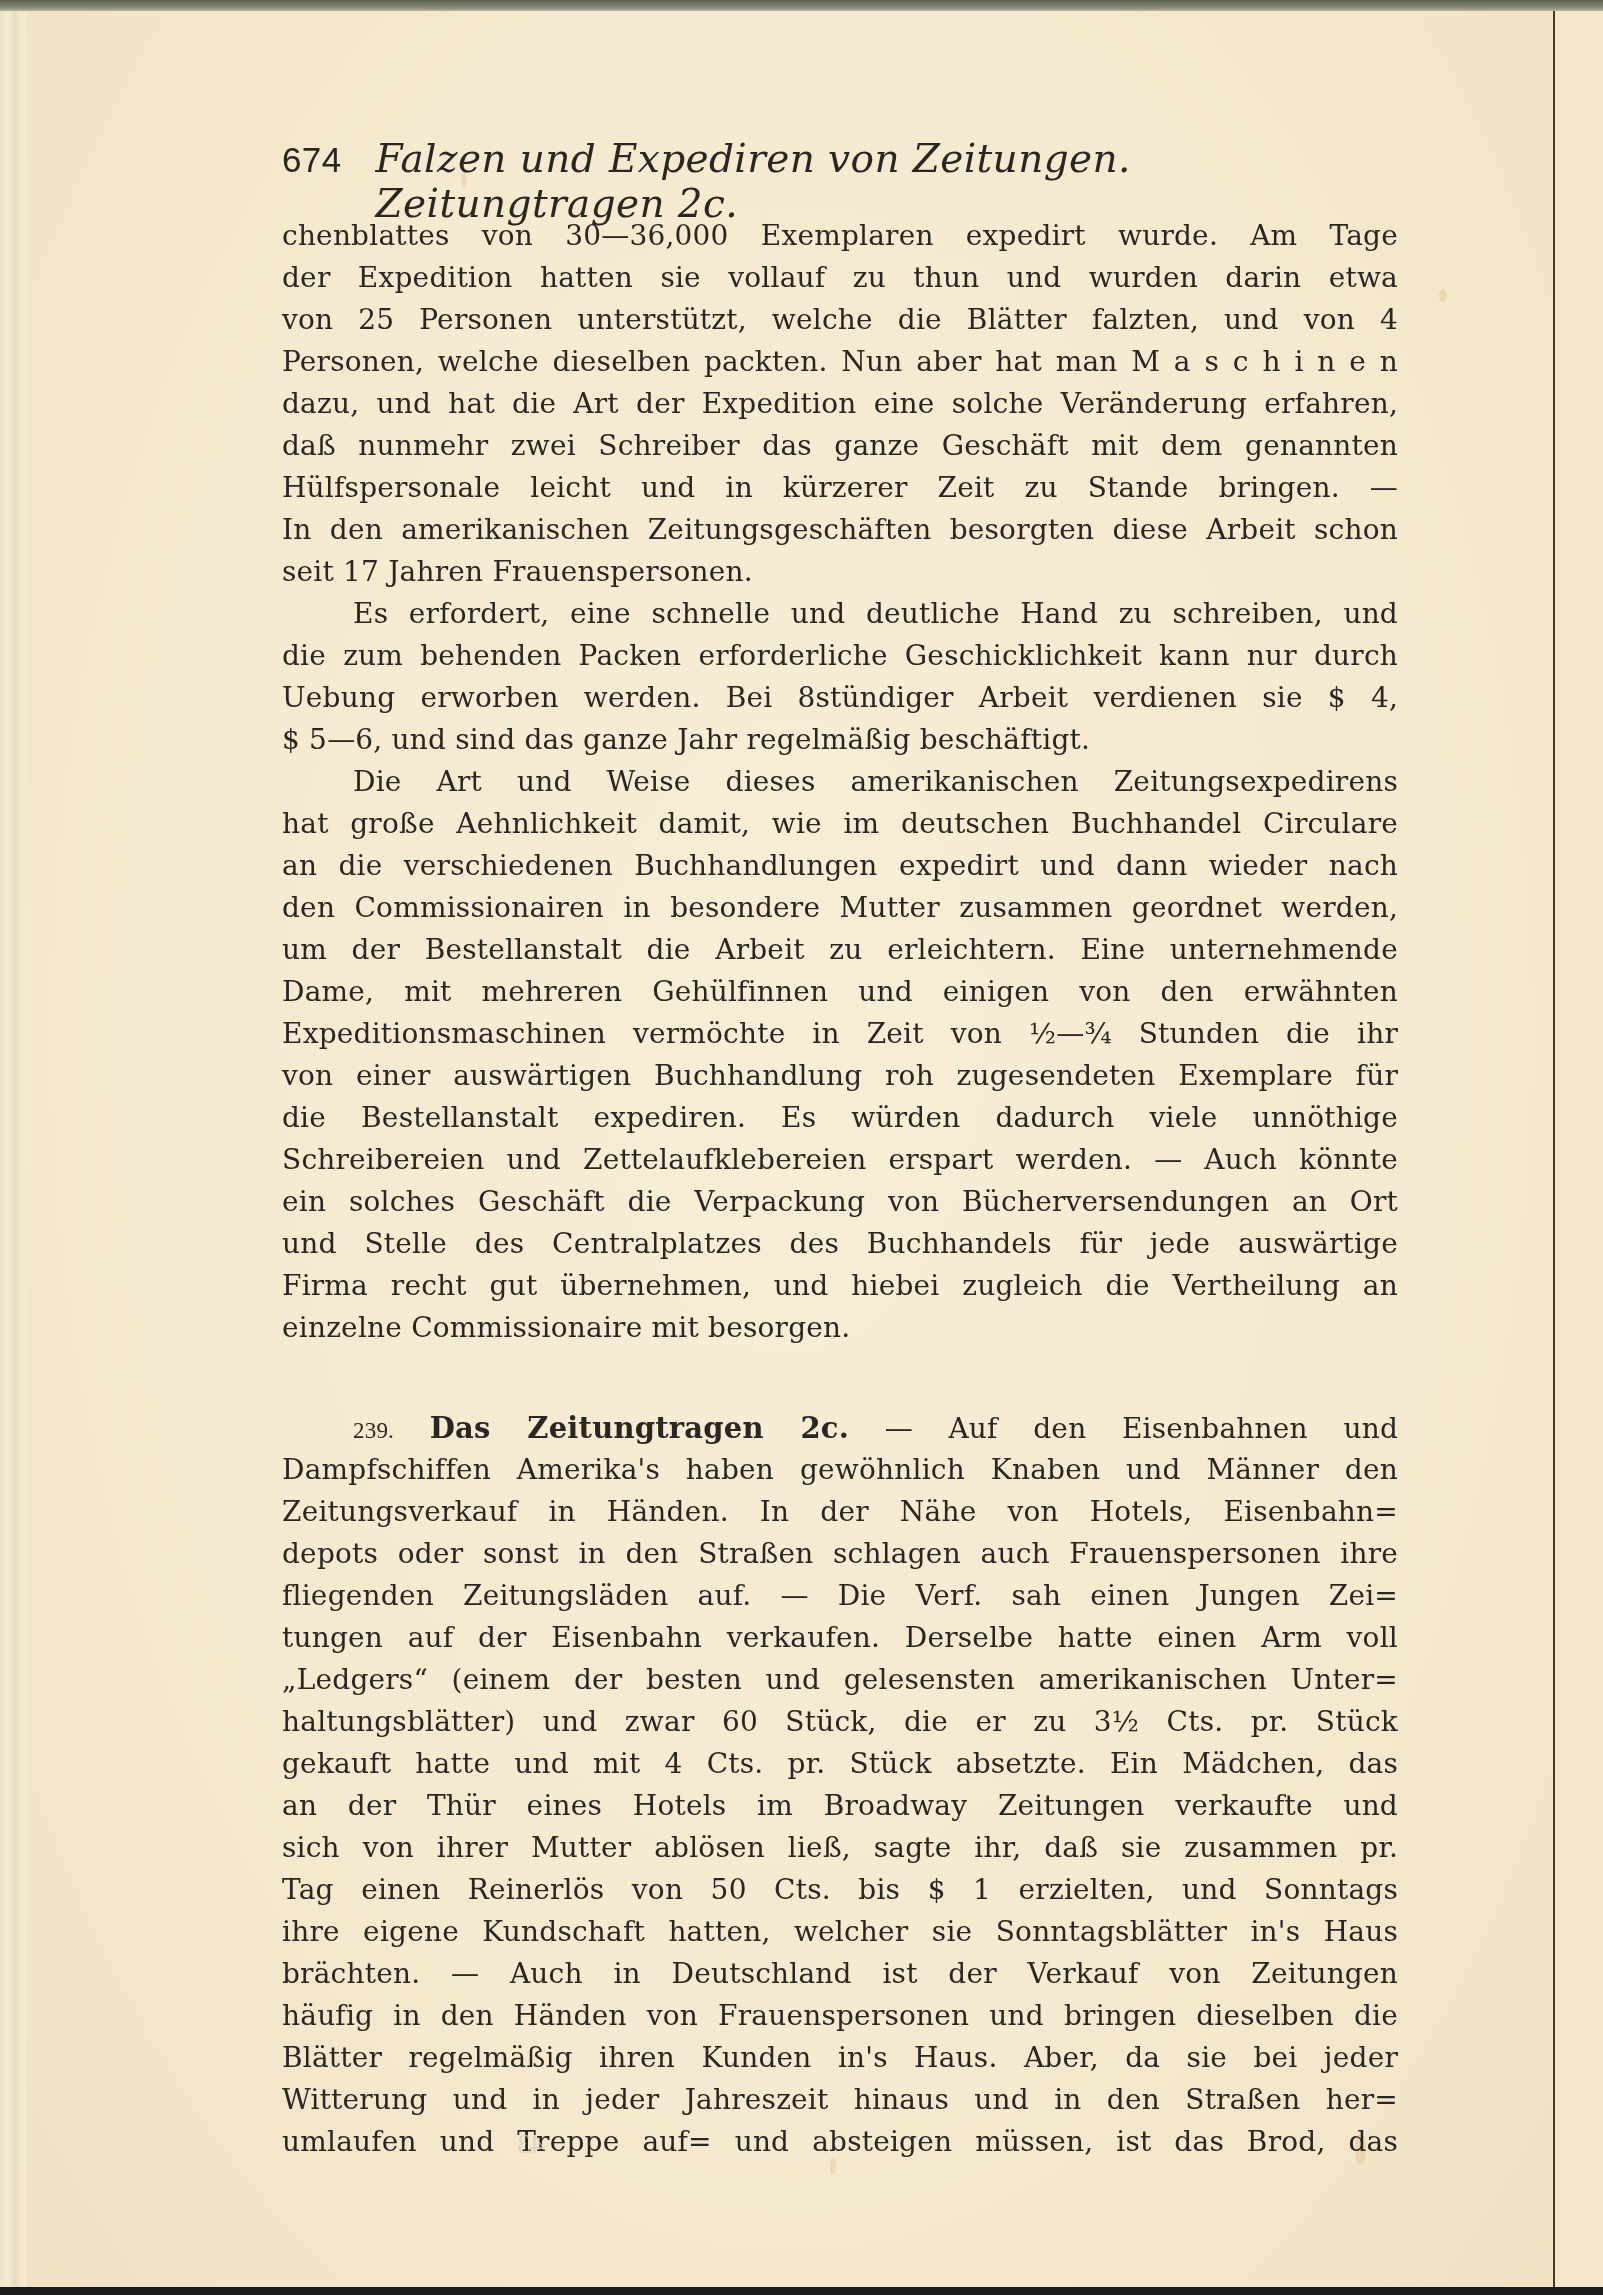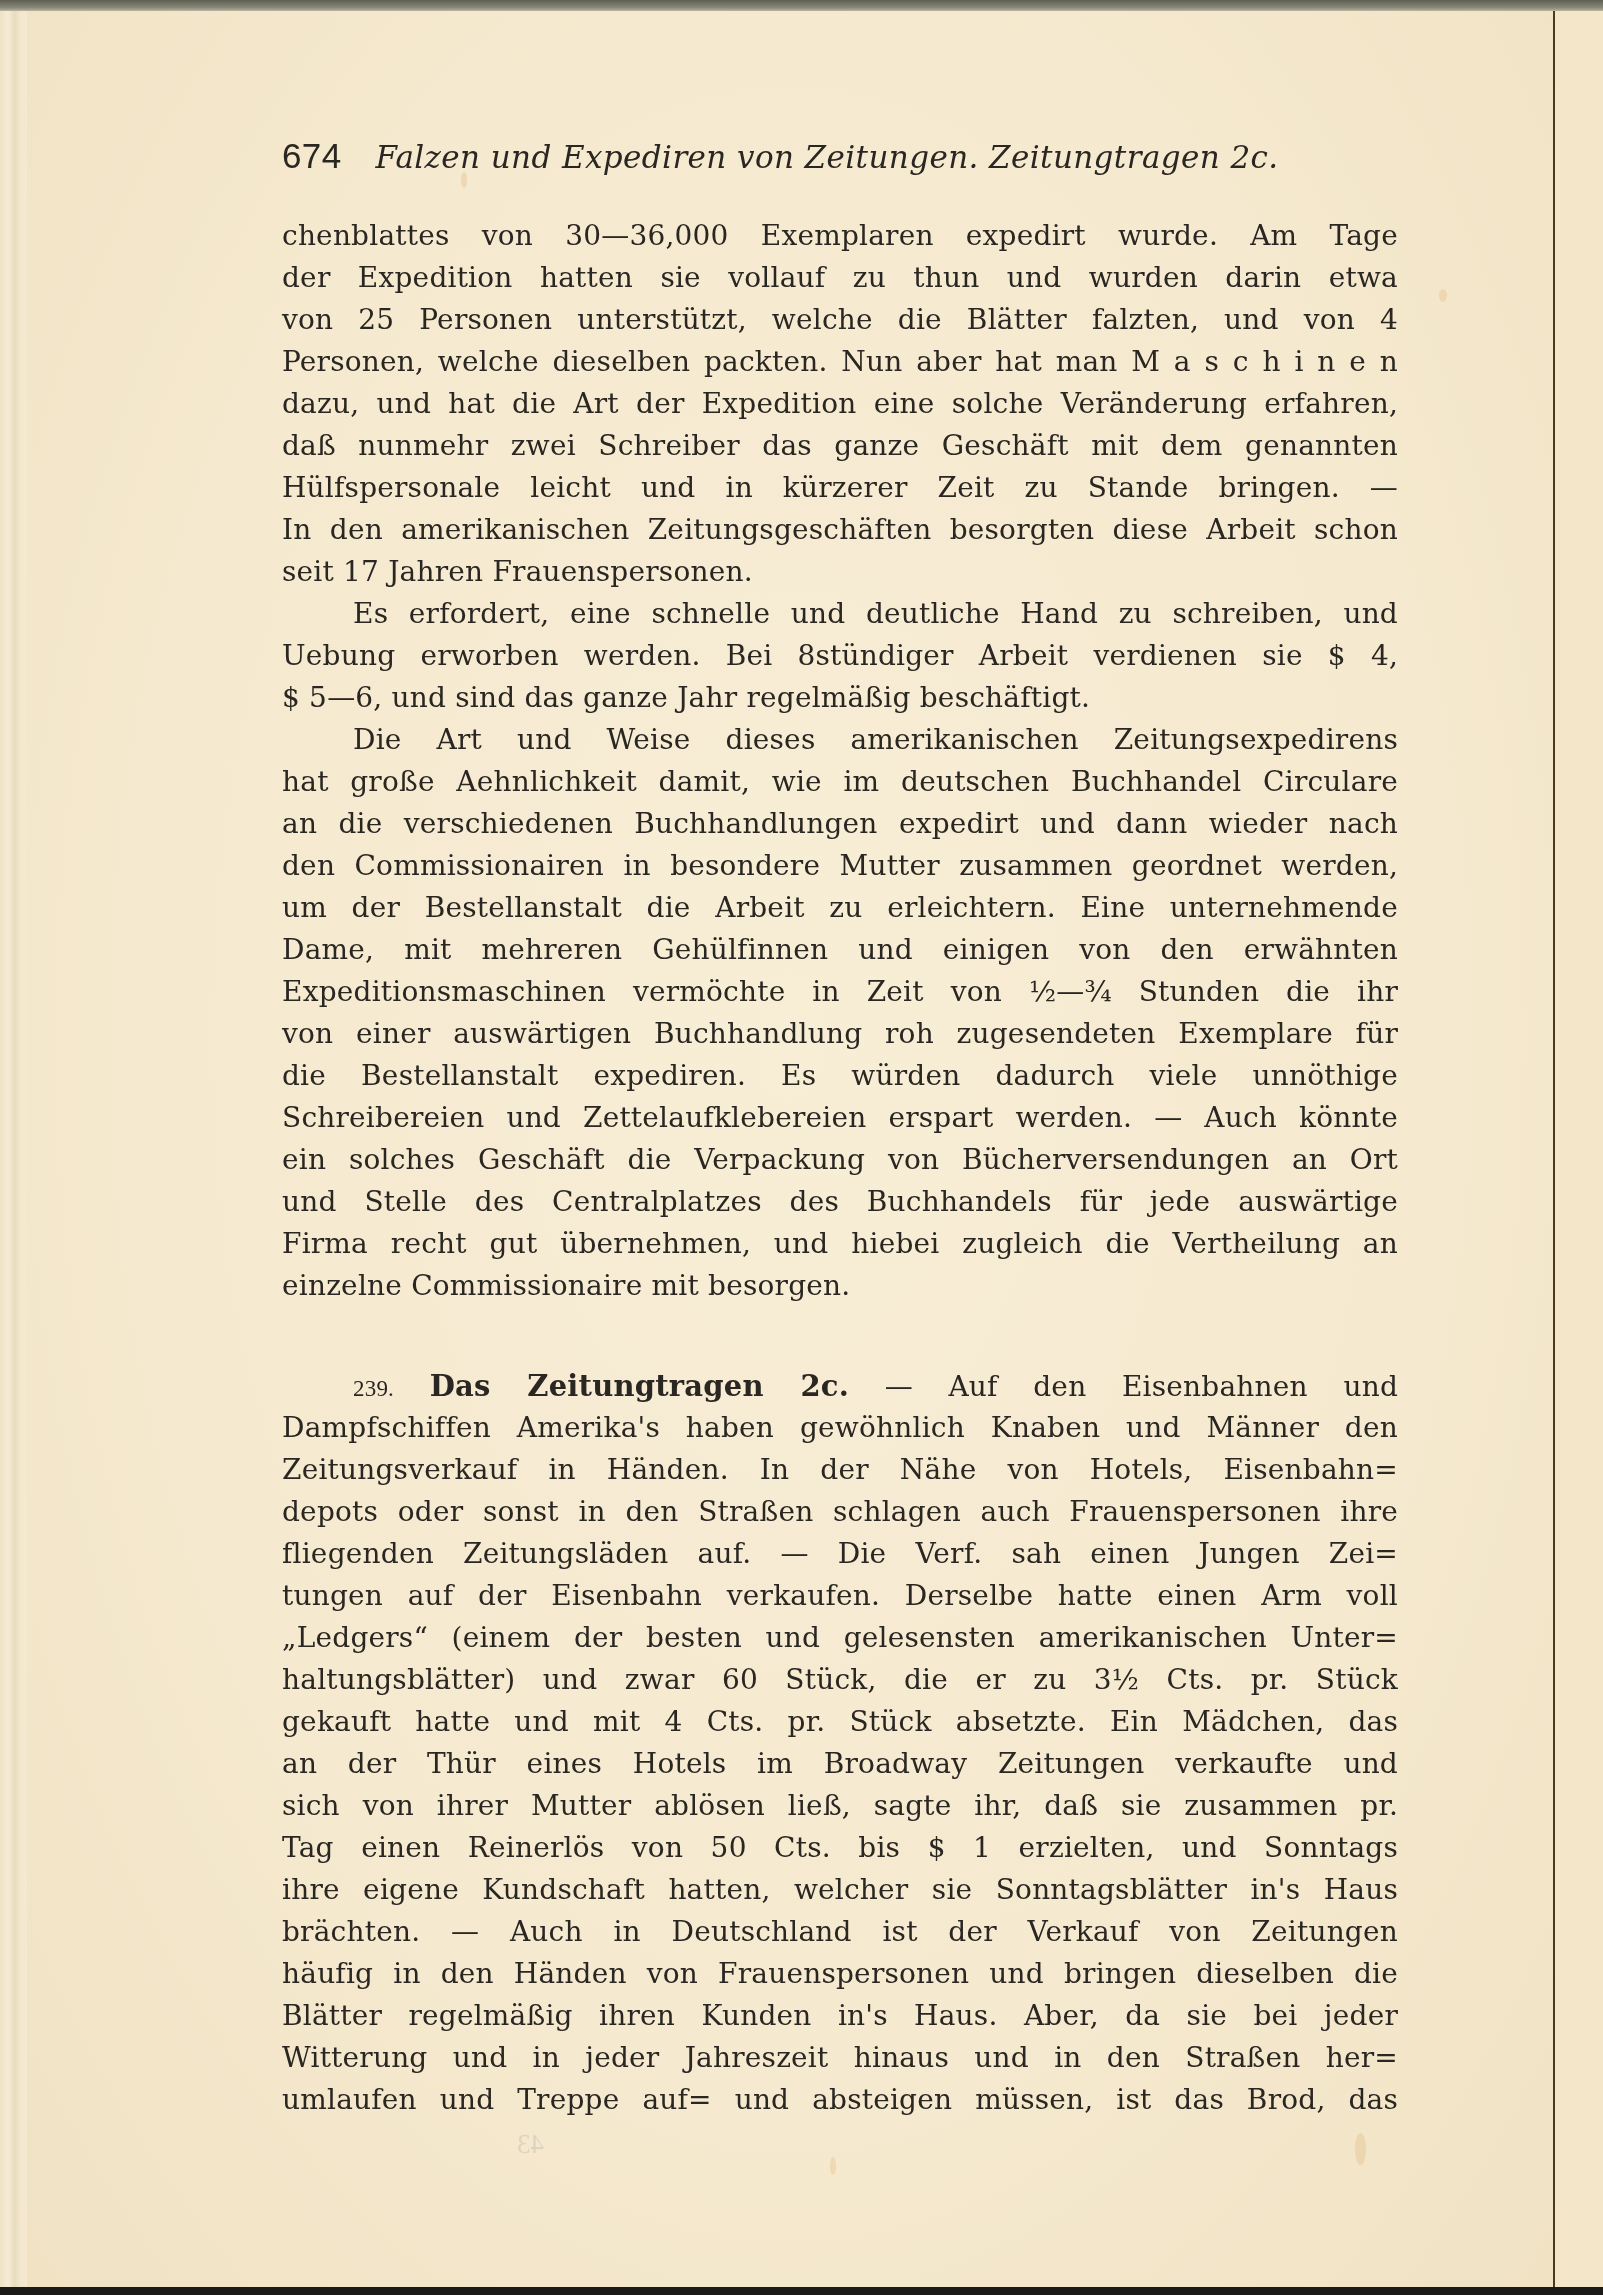--- a/index.html
+++ b/index.html
@@ -57,21 +57,21 @@
       letter-spacing: 0.4px;
     }
     .running-head .page-number {
       font-family: Liberation Sans, sans-serif;
       font-size: 35px;
       margin-right: 34px;
     }
     .running-head .head-title {
       font-family: "DejaVu Serif", serif;
       font-style: italic;
-      font-size: 31px;
+      font-size: 39px;
     }
     .text-block {
       position: absolute;
       left: 282px; top: 215px;
       width: 1116px;
     }
     .line {
       height: 42px;
       line-height: 42px;
       font-size: 28px;
@@ -141,20 +141,21 @@
     <div class="line">Personen, welche dieselben packten. Nun aber hat man M a s c h i n e n</div>
     <div class="line">dazu, und hat die Art der Expedition eine solche Veränderung erfahren,</div>
     <div class="line">daß nunmehr zwei Schreiber das ganze Geschäft mit dem genannten</div>
     <div class="line">Hülfspersonale leicht und in kürzerer Zeit zu Stande bringen. —</div>
     <div class="line">In den amerikanischen Zeitungsgeschäften besorgten diese Arbeit schon</div>
     <div class="line last">seit 17 Jahren Frauenspersonen.</div>
   </div>
 
   <div>
     <div class="line indent">Es erfordert, eine schnelle und deutliche Hand zu schreiben, und</div>
+    <div class="line">die zum behenden Packen erforderliche Geschicklichkeit kann nur durch</div>
     <div class="line">Uebung erworben werden. Bei 8stündiger Arbeit verdienen sie $ 4,</div>
     <div class="line last">$ 5—6, und sind das ganze Jahr regelmäßig beschäftigt.</div>
   </div>
 
   <div>
     <div class="line indent">Die Art und Weise dieses amerikanischen Zeitungsexpedirens</div>
     <div class="line">hat große Aehnlichkeit damit, wie im deutschen Buchhandel Circulare</div>
     <div class="line">an die verschiedenen Buchhandlungen expedirt und dann wieder nach</div>
     <div class="line">den Commissionairen in besondere Mutter zusammen geordnet werden,</div>
     <div class="line">um der Bestellanstalt die Arbeit zu erleichtern. Eine unternehmende</div>

